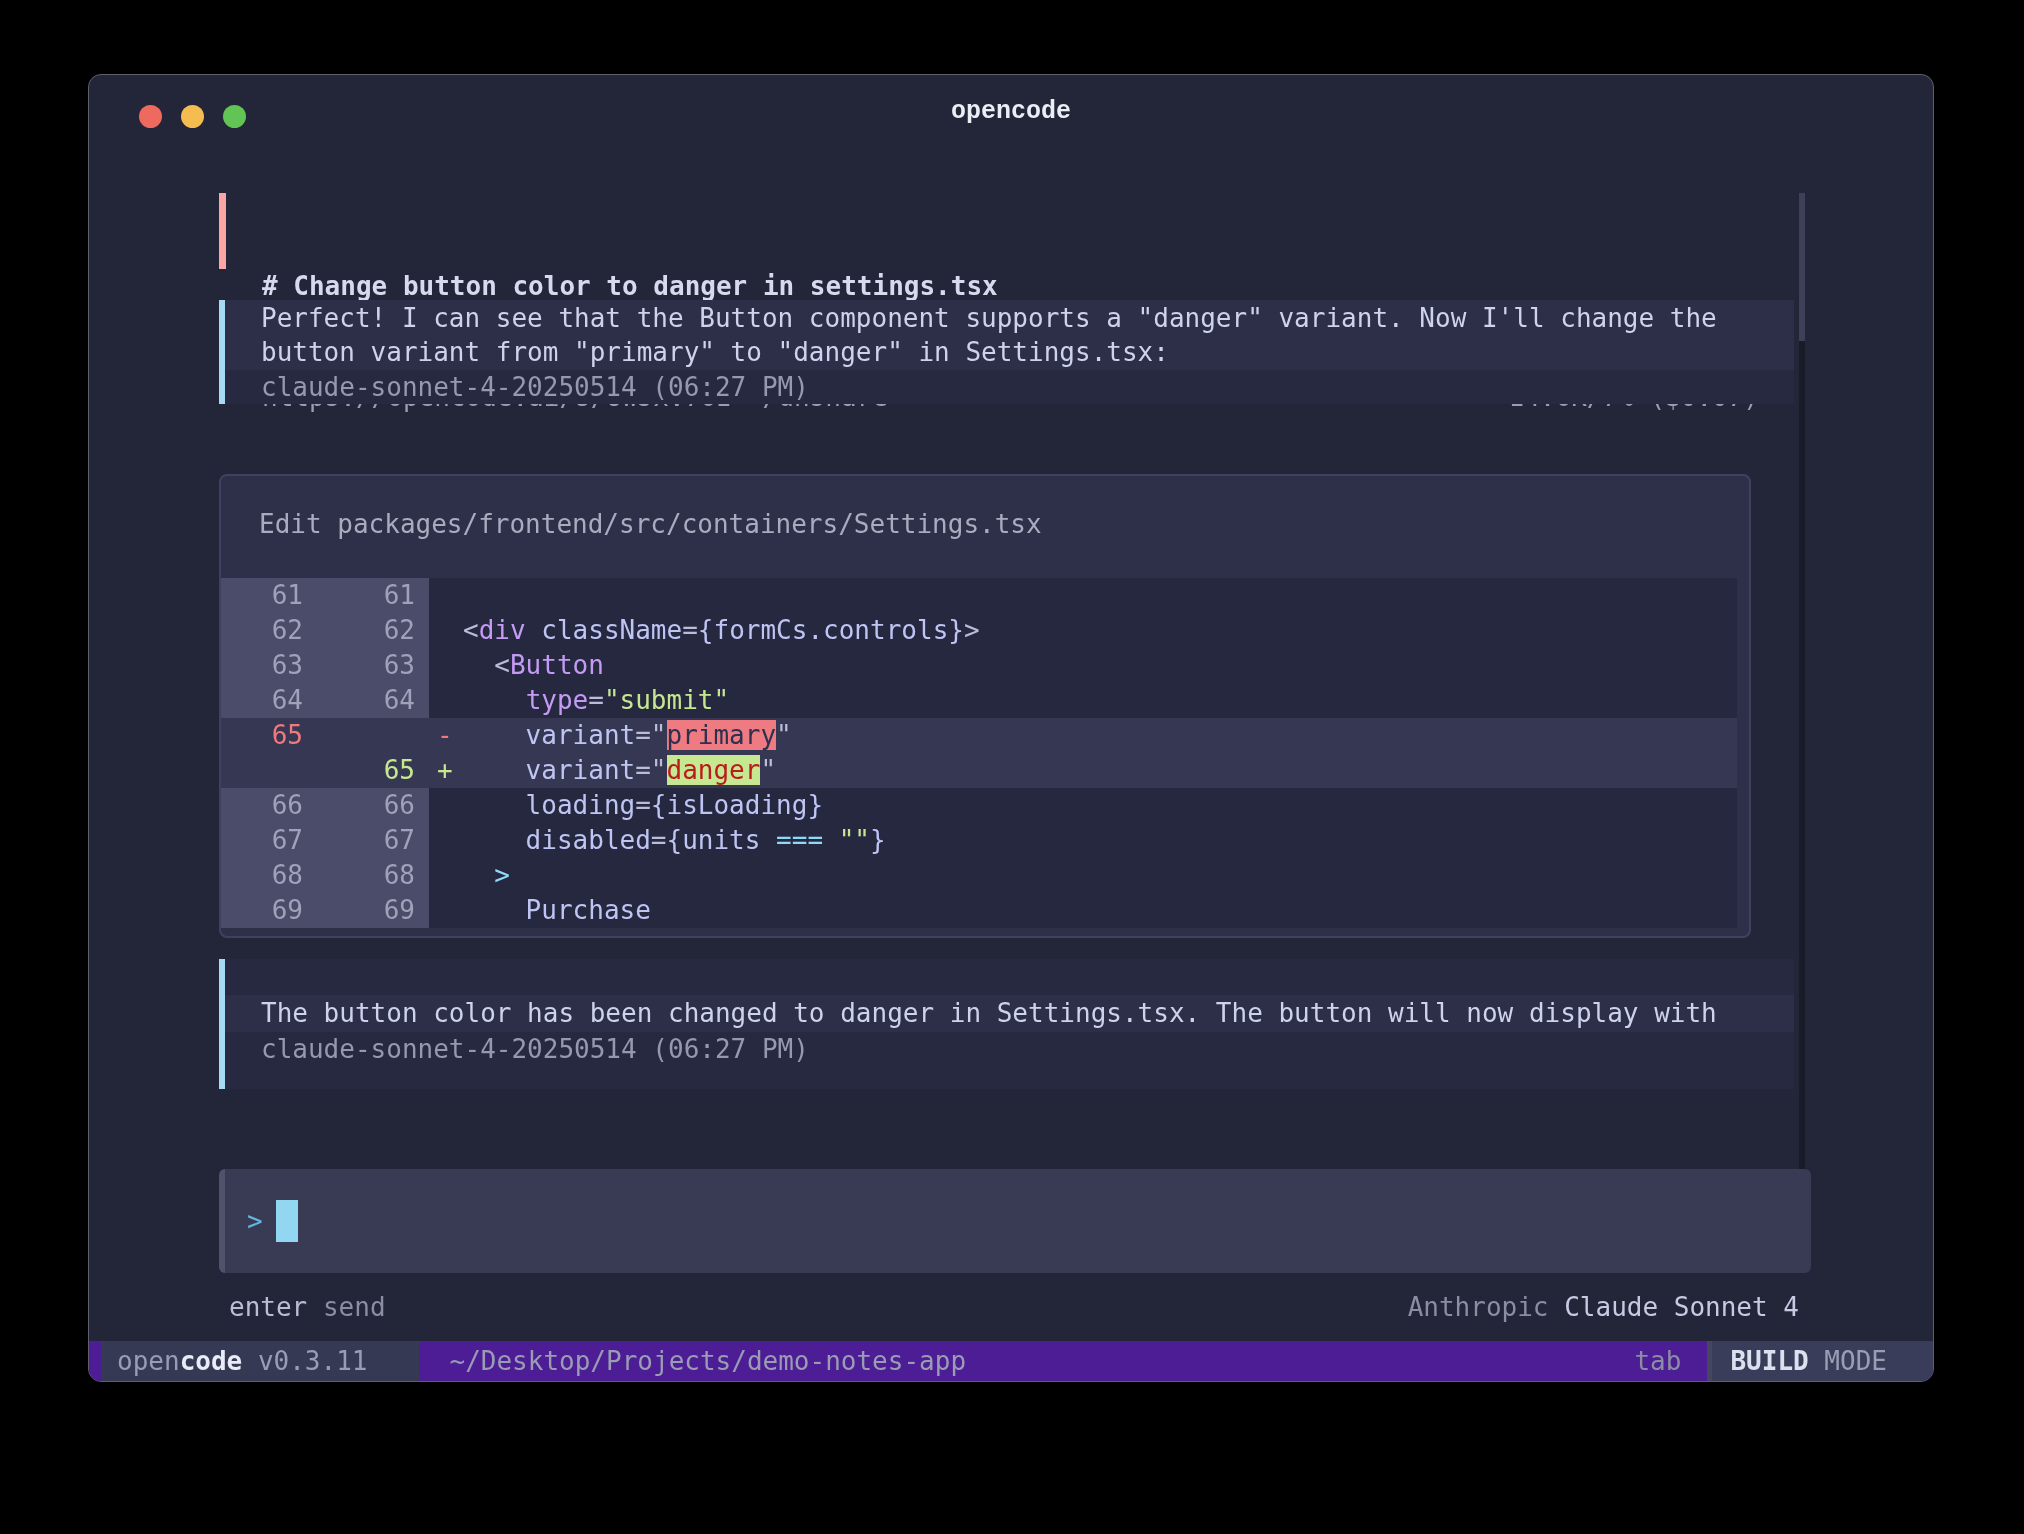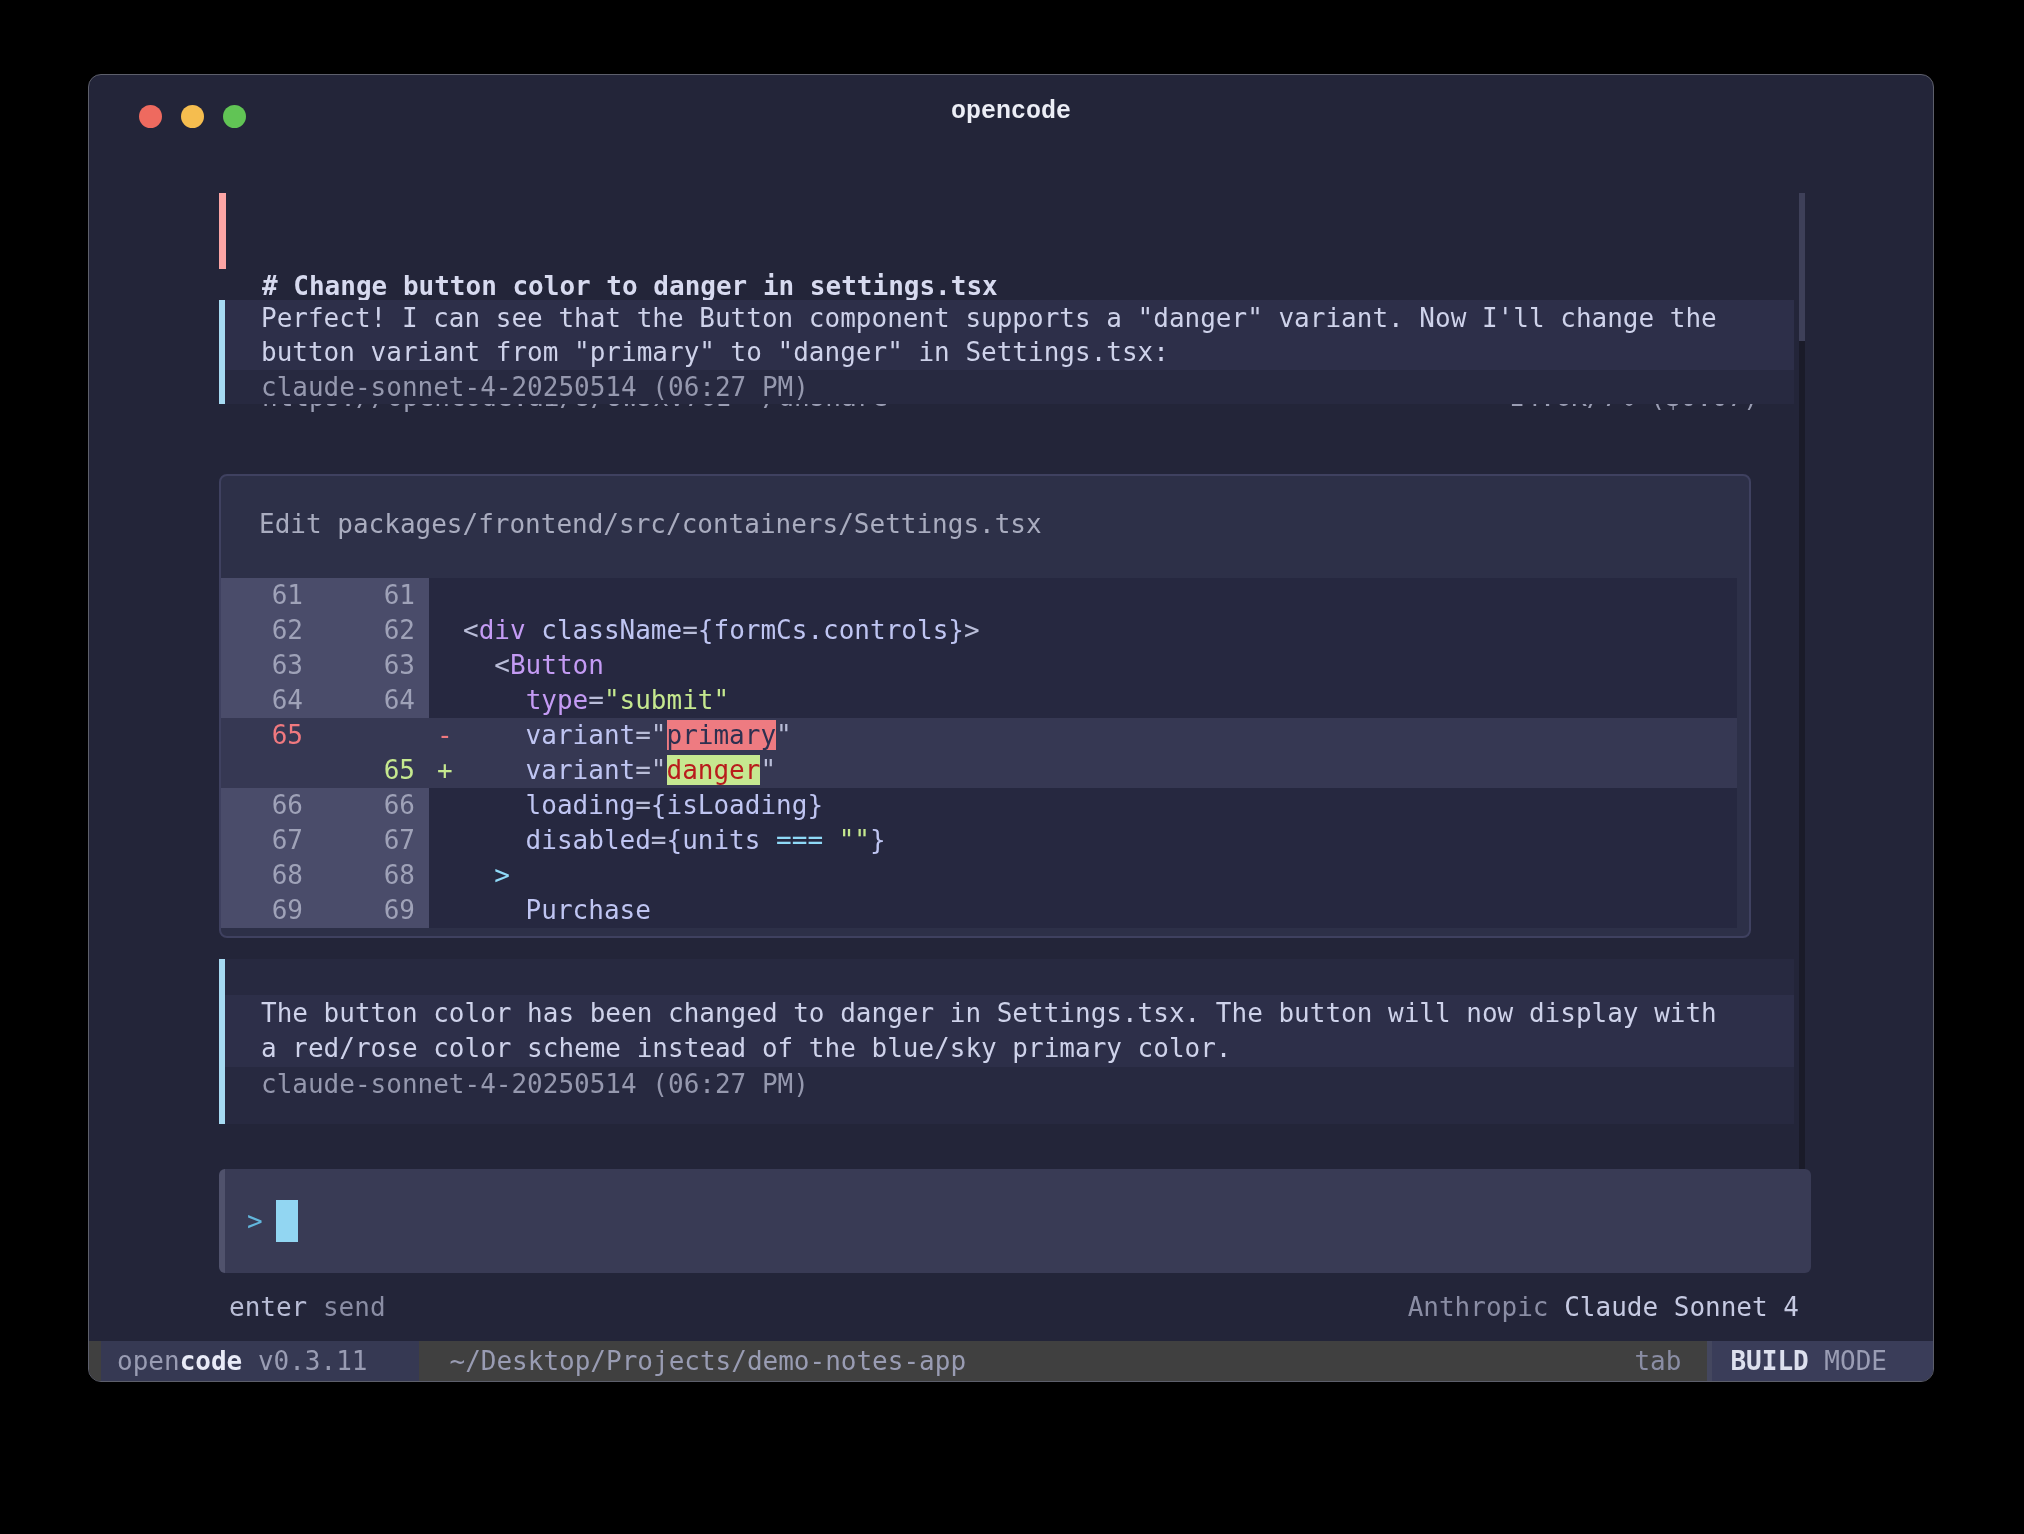--- a/index.html
+++ b/index.html
@@ -63,21 +63,21 @@
   .prompt { color:#62b6dc; }
   .cursor { display:inline-block; width:22px; height:42px; background:#92d6f2; margin-left:13px; }
 
   
   .hints { position:absolute; left:140px; top:1202px; width:1570px;
     display:flex; justify-content:space-between; line-height:36px; white-space:pre;margin-top:12px; }
   .hint-key { color:#b9bdd6; } .hint-dim { color:#8a8da4; } .hint-model { color:#c6cae2; }
 
   
   .statusbar { position:absolute; left:0; bottom:0; width:100%; height:40px;
-    background:#404040; border-radius:0 0 12px 12px; display:flex; align-items:center; white-space:pre; }
+    background:#4c1d95; border-radius:0 0 12px 12px; display:flex; align-items:center; white-space:pre; }
   .chip1 { height:100%; display:flex; align-items:center; background:#363953;
     margin-left:12px; padding:0 52px 0 16px; }
   .sb-dim { color:#999cb3; } .sb-bright { color:#e9ebf7; font-weight:bold; }
   .sb-path { margin-left:30px; color:#999cb3; }
   .sb-spacer { flex:1; }
   .sb-tab { color:#8a8da4; margin-right:26px; }
   .sb-div { width:5px; height:100%; background:#44475f; }
   .chip2 { height:100%; display:flex; align-items:center; background:#3a3d59;
     padding:0 46px 0 18px; border-radius:0 0 12px 0; }
   .mode-bold { color:#dde0ee; font-weight:bold; } .mode-dim { color:#9a9db4; }
@@ -175,21 +175,20 @@
           <span class="nn">69</span>
           <span class="mk"></span>
           <span class="code"><span class="t-at">    Purchase</span></span>
         </div>
       </div>
   </div>
 
   <div class="msg msg2">
     <div class="para">
       <div>The button color has been changed to danger in Settings.tsx. The button will now display with</div>
-      <div>a red/rose color scheme instead of the blue/sky primary color.</div>
     </div>
     <div class="meta">claude-sonnet-4-20250514 (06:27 PM)</div>
   </div>
 
   <div class="inputbox">
     <span class="prompt">&gt;</span>
     <span class="cursor"></span>
   </div>
 
   <div class="hints">

